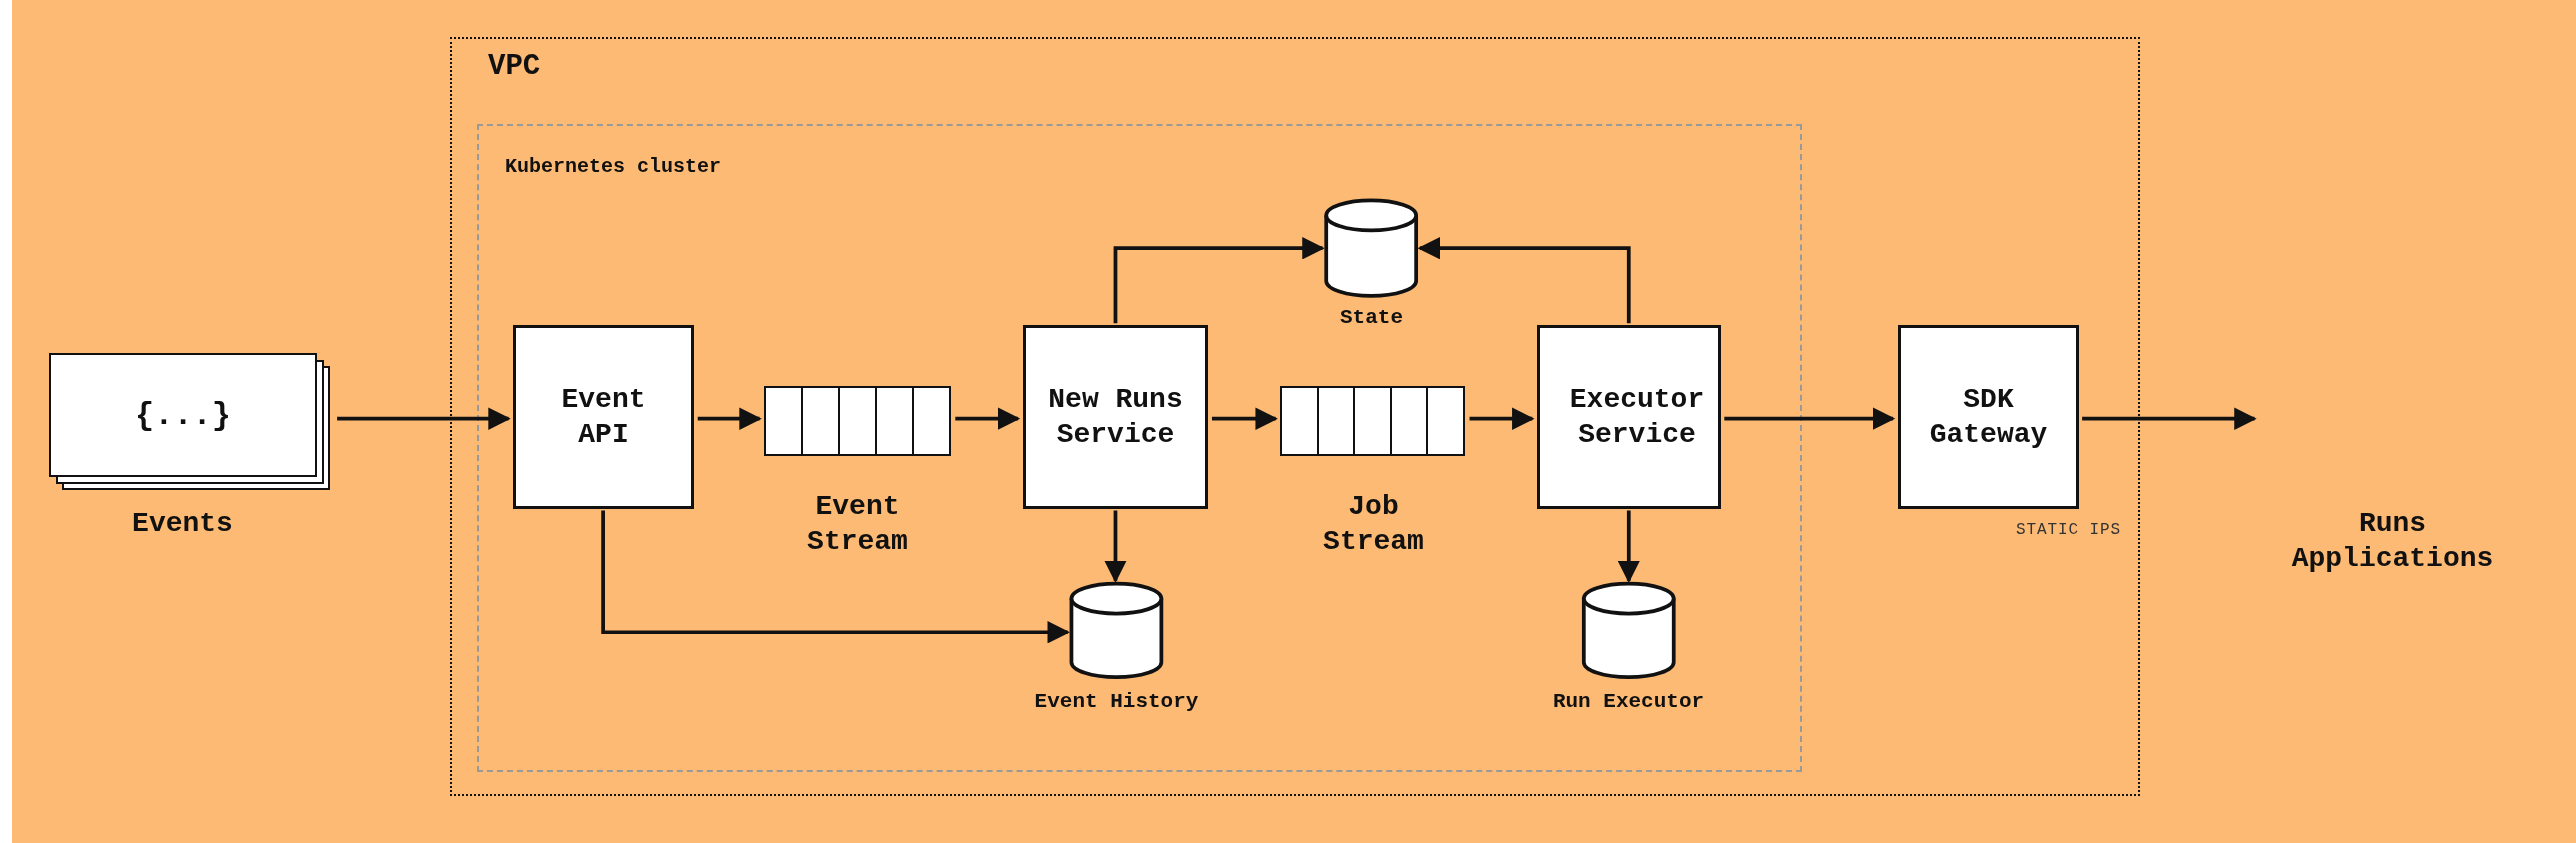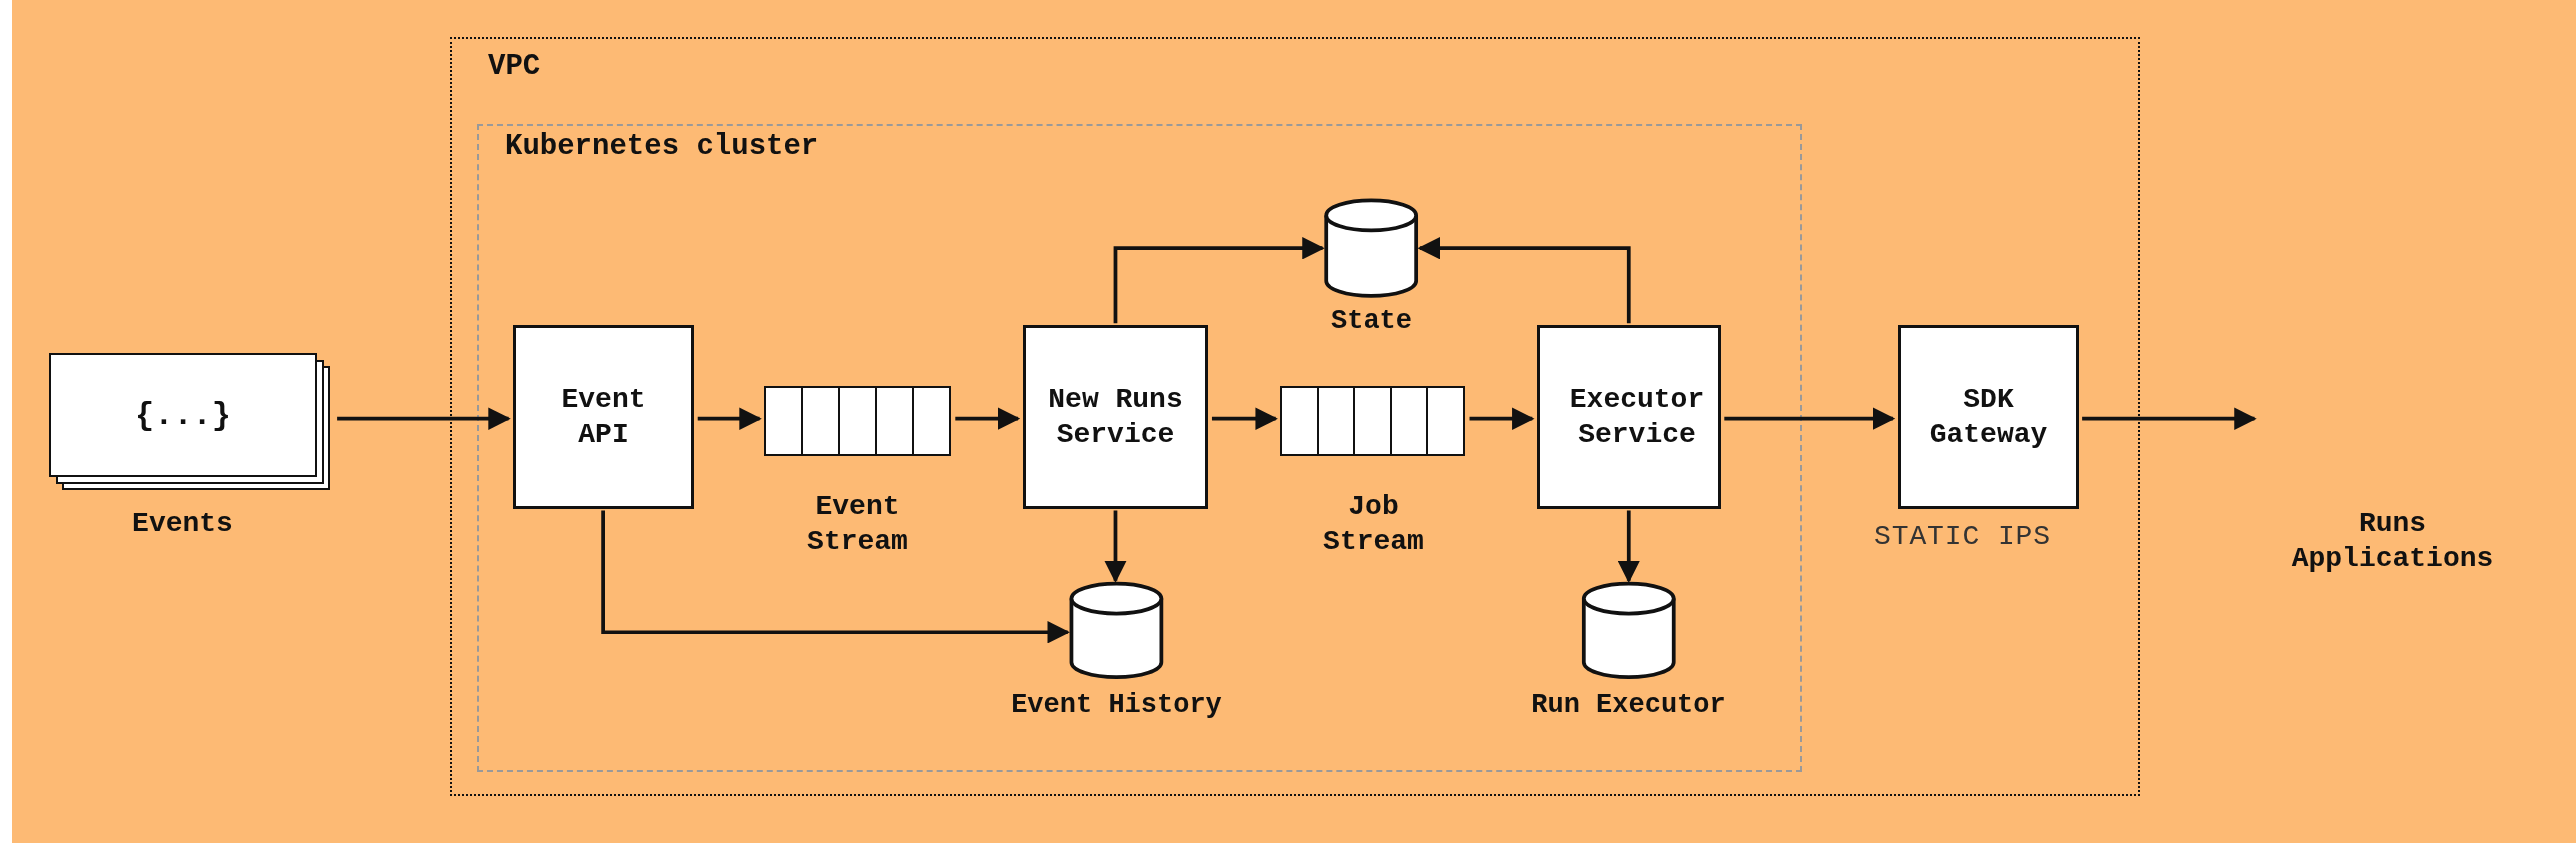--- a/index.html
+++ b/index.html
@@ -6,21 +6,21 @@
   .canvas{
     position:relative;width:2576px;height:843px;background:#fdba74;
     font-family:Liberation Mono, monospace;color:#111;
     overflow:hidden;
     margin-left:12px;
   }
   
   .vpc{position:absolute;left:438px;top:37px;width:1686px;height:755px;border:2.8px dotted #111;}
   .vpc-label{position:absolute;left:36px;top:11.2px;font-size:29px;font-weight:700;}
   .cluster{position:absolute;left:465px;top:124px;width:1321px;height:644px;border:2.8px dashed #999;}
-  .cluster-label{position:absolute;left:26px;top:4px;font-size:29px;font-weight:700;}
+  .cluster-label{position:absolute;left:26px;top:29px;font-size:20px;font-weight:700;}
   
   .box{
     position:absolute;top:325px;height:184px;background:#fff;border:3.7px solid #111;
     display:flex;align-items:center;justify-content:center;text-align:center;
     font-weight:700;font-size:28px;line-height:1.25;white-space:pre-line;z-index:4;
     box-sizing:border-box;
   }
   .box-event-api{left:501px;width:181px;}
   .box-new-runs{left:1011px;width:185px;}
   .box-executor{left:1525px;width:184px;padding-left:16px;}
@@ -41,29 +41,29 @@
   .stack .layer,.stack .card{
     position:absolute;width:100%;height:100%;background:#fff;border:2.8px solid #111;box-sizing:border-box;
   }
   .stack .l3{left:13px;top:13px;}
   .stack .l2{left:6.6px;top:6.6px;}
   .stack .card{left:0;top:0;display:flex;align-items:center;justify-content:center;
     font-size:32px;font-weight:700;}
   
   .lbl{position:absolute;text-align:center;font-weight:700;white-space:pre-line;z-index:5;}
   .lbl-lg{font-size:28px;line-height:1.25;}
-  .lbl-sm{font-size:27px;line-height:1.2;}
+  .lbl-sm{font-size:21px;line-height:1.2;}
   .lbl-events{left:30px;top:506px;width:281px;}
   .lbl-event-stream{left:705px;top:489px;width:281px;}
   .lbl-job-queue{left:1221px;top:489px;width:281px;}
   .lbl-state{left:1266px;top:305px;width:187px;}
   .lbl-event-history{left:964px;top:689px;width:281px;}
   .lbl-run-history{left:1476px;top:689px;width:281px;}
   .lbl-user-apps{left:2240px;top:506px;width:281px;}
-  .lbl-static-ips{left:1810px;top:521px;width:281px;font-weight:400;font-size:28px;
+  .lbl-static-ips{left:1916px;top:521px;width:281px;font-weight:400;font-size:16px;
     letter-spacing:0.9px;color:#333;}
   
   .wires{position:absolute;left:0;top:0;z-index:3;}
 </style>
 </head>
 <body>
 
 <div class="canvas">
 
   <div class="vpc">

